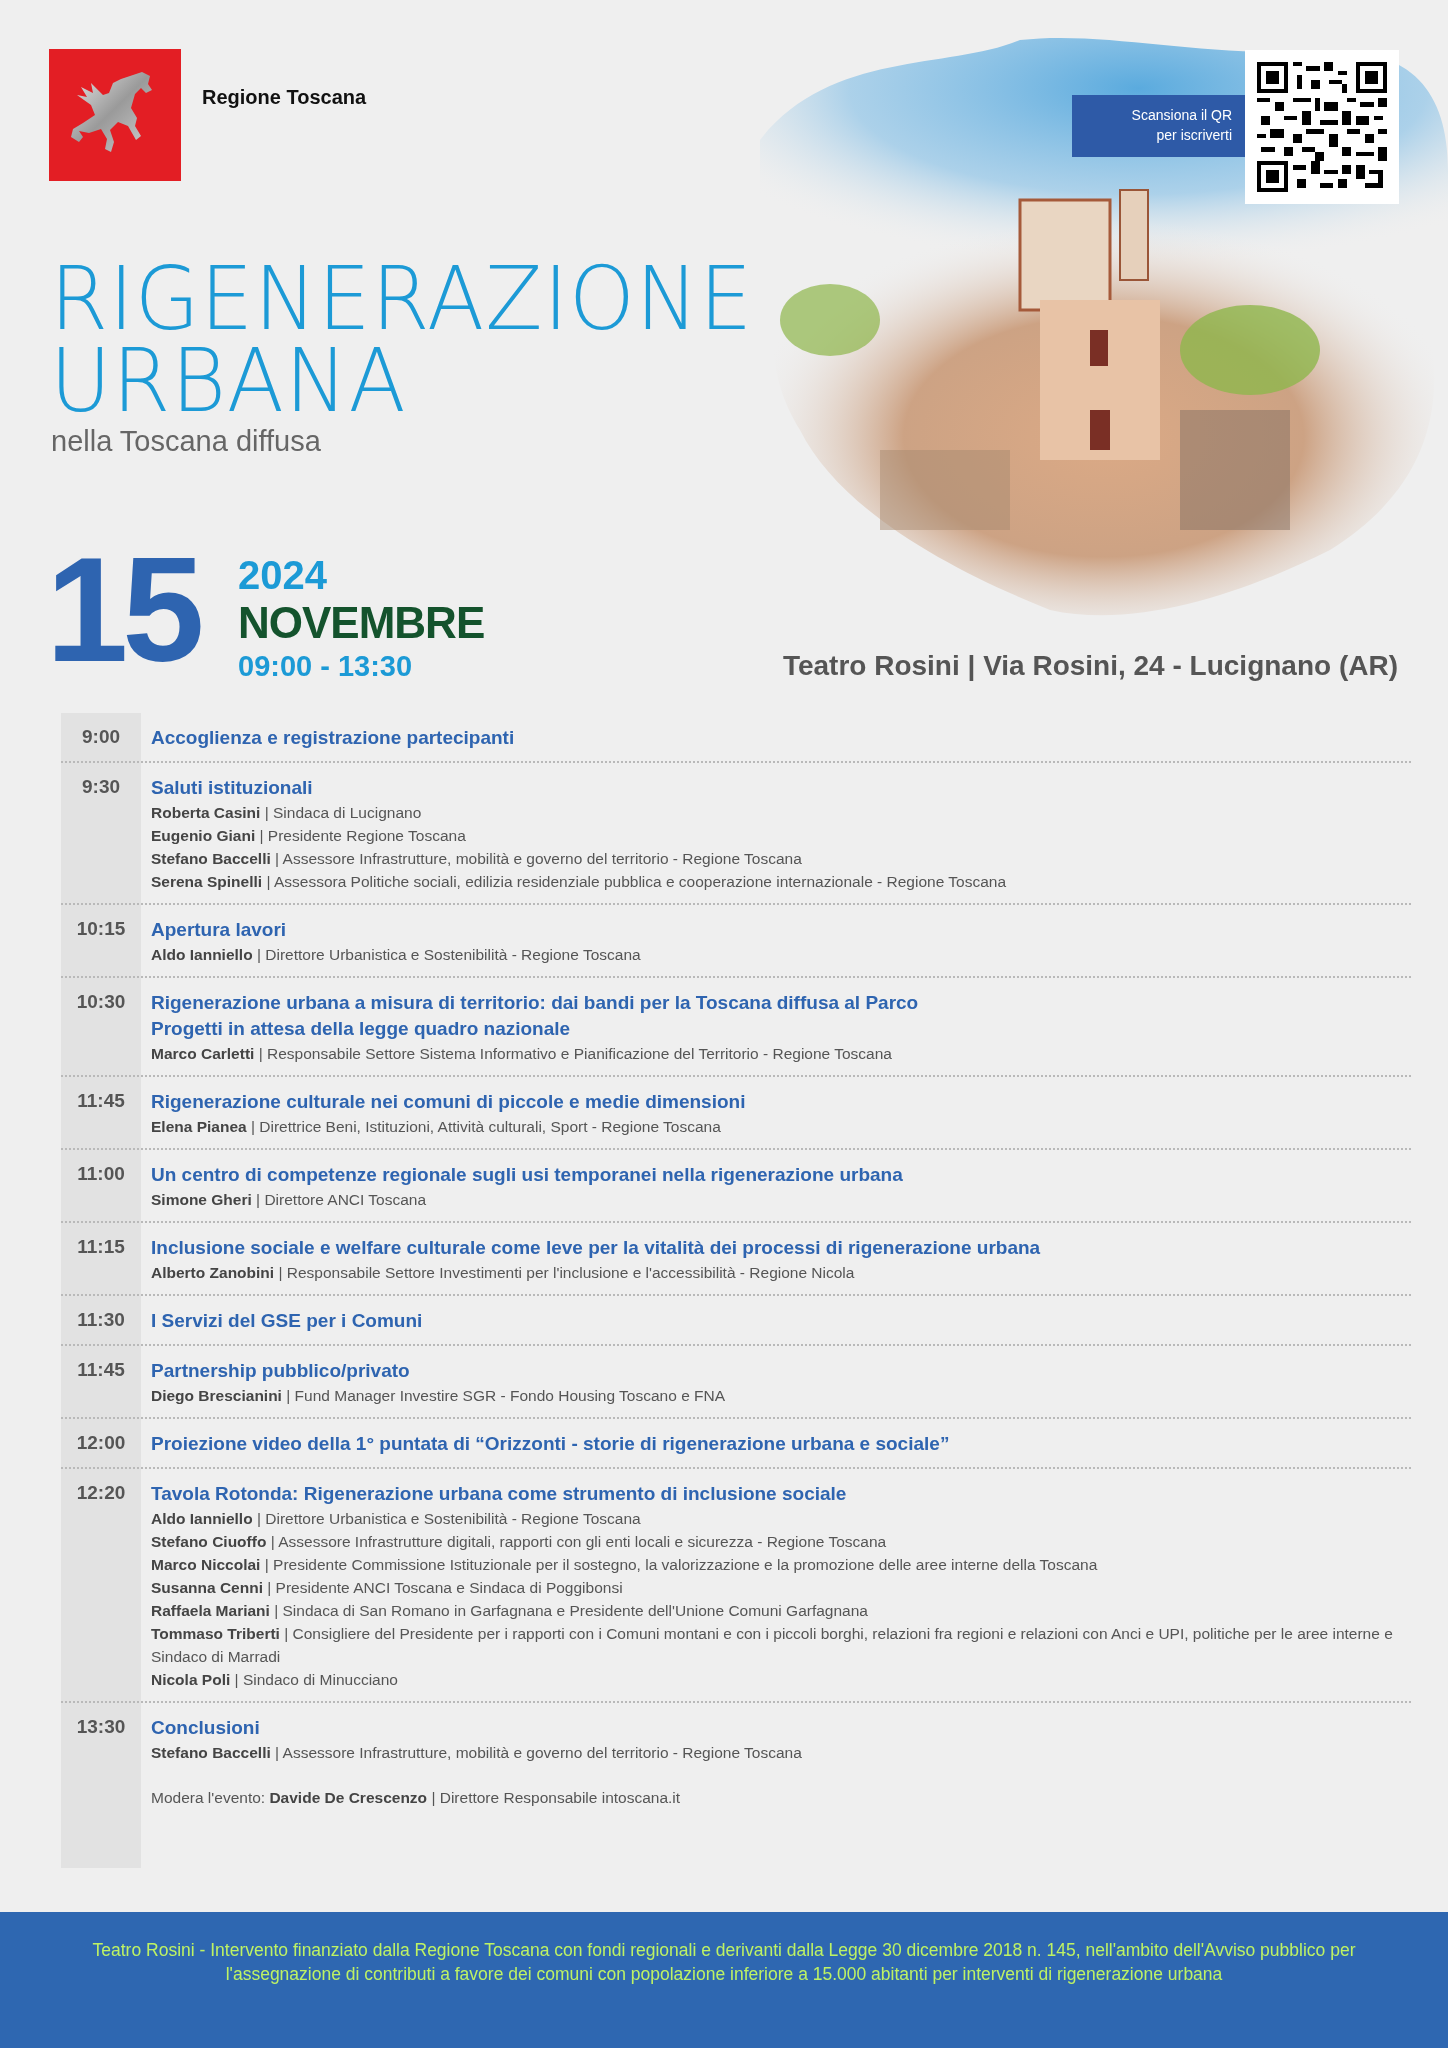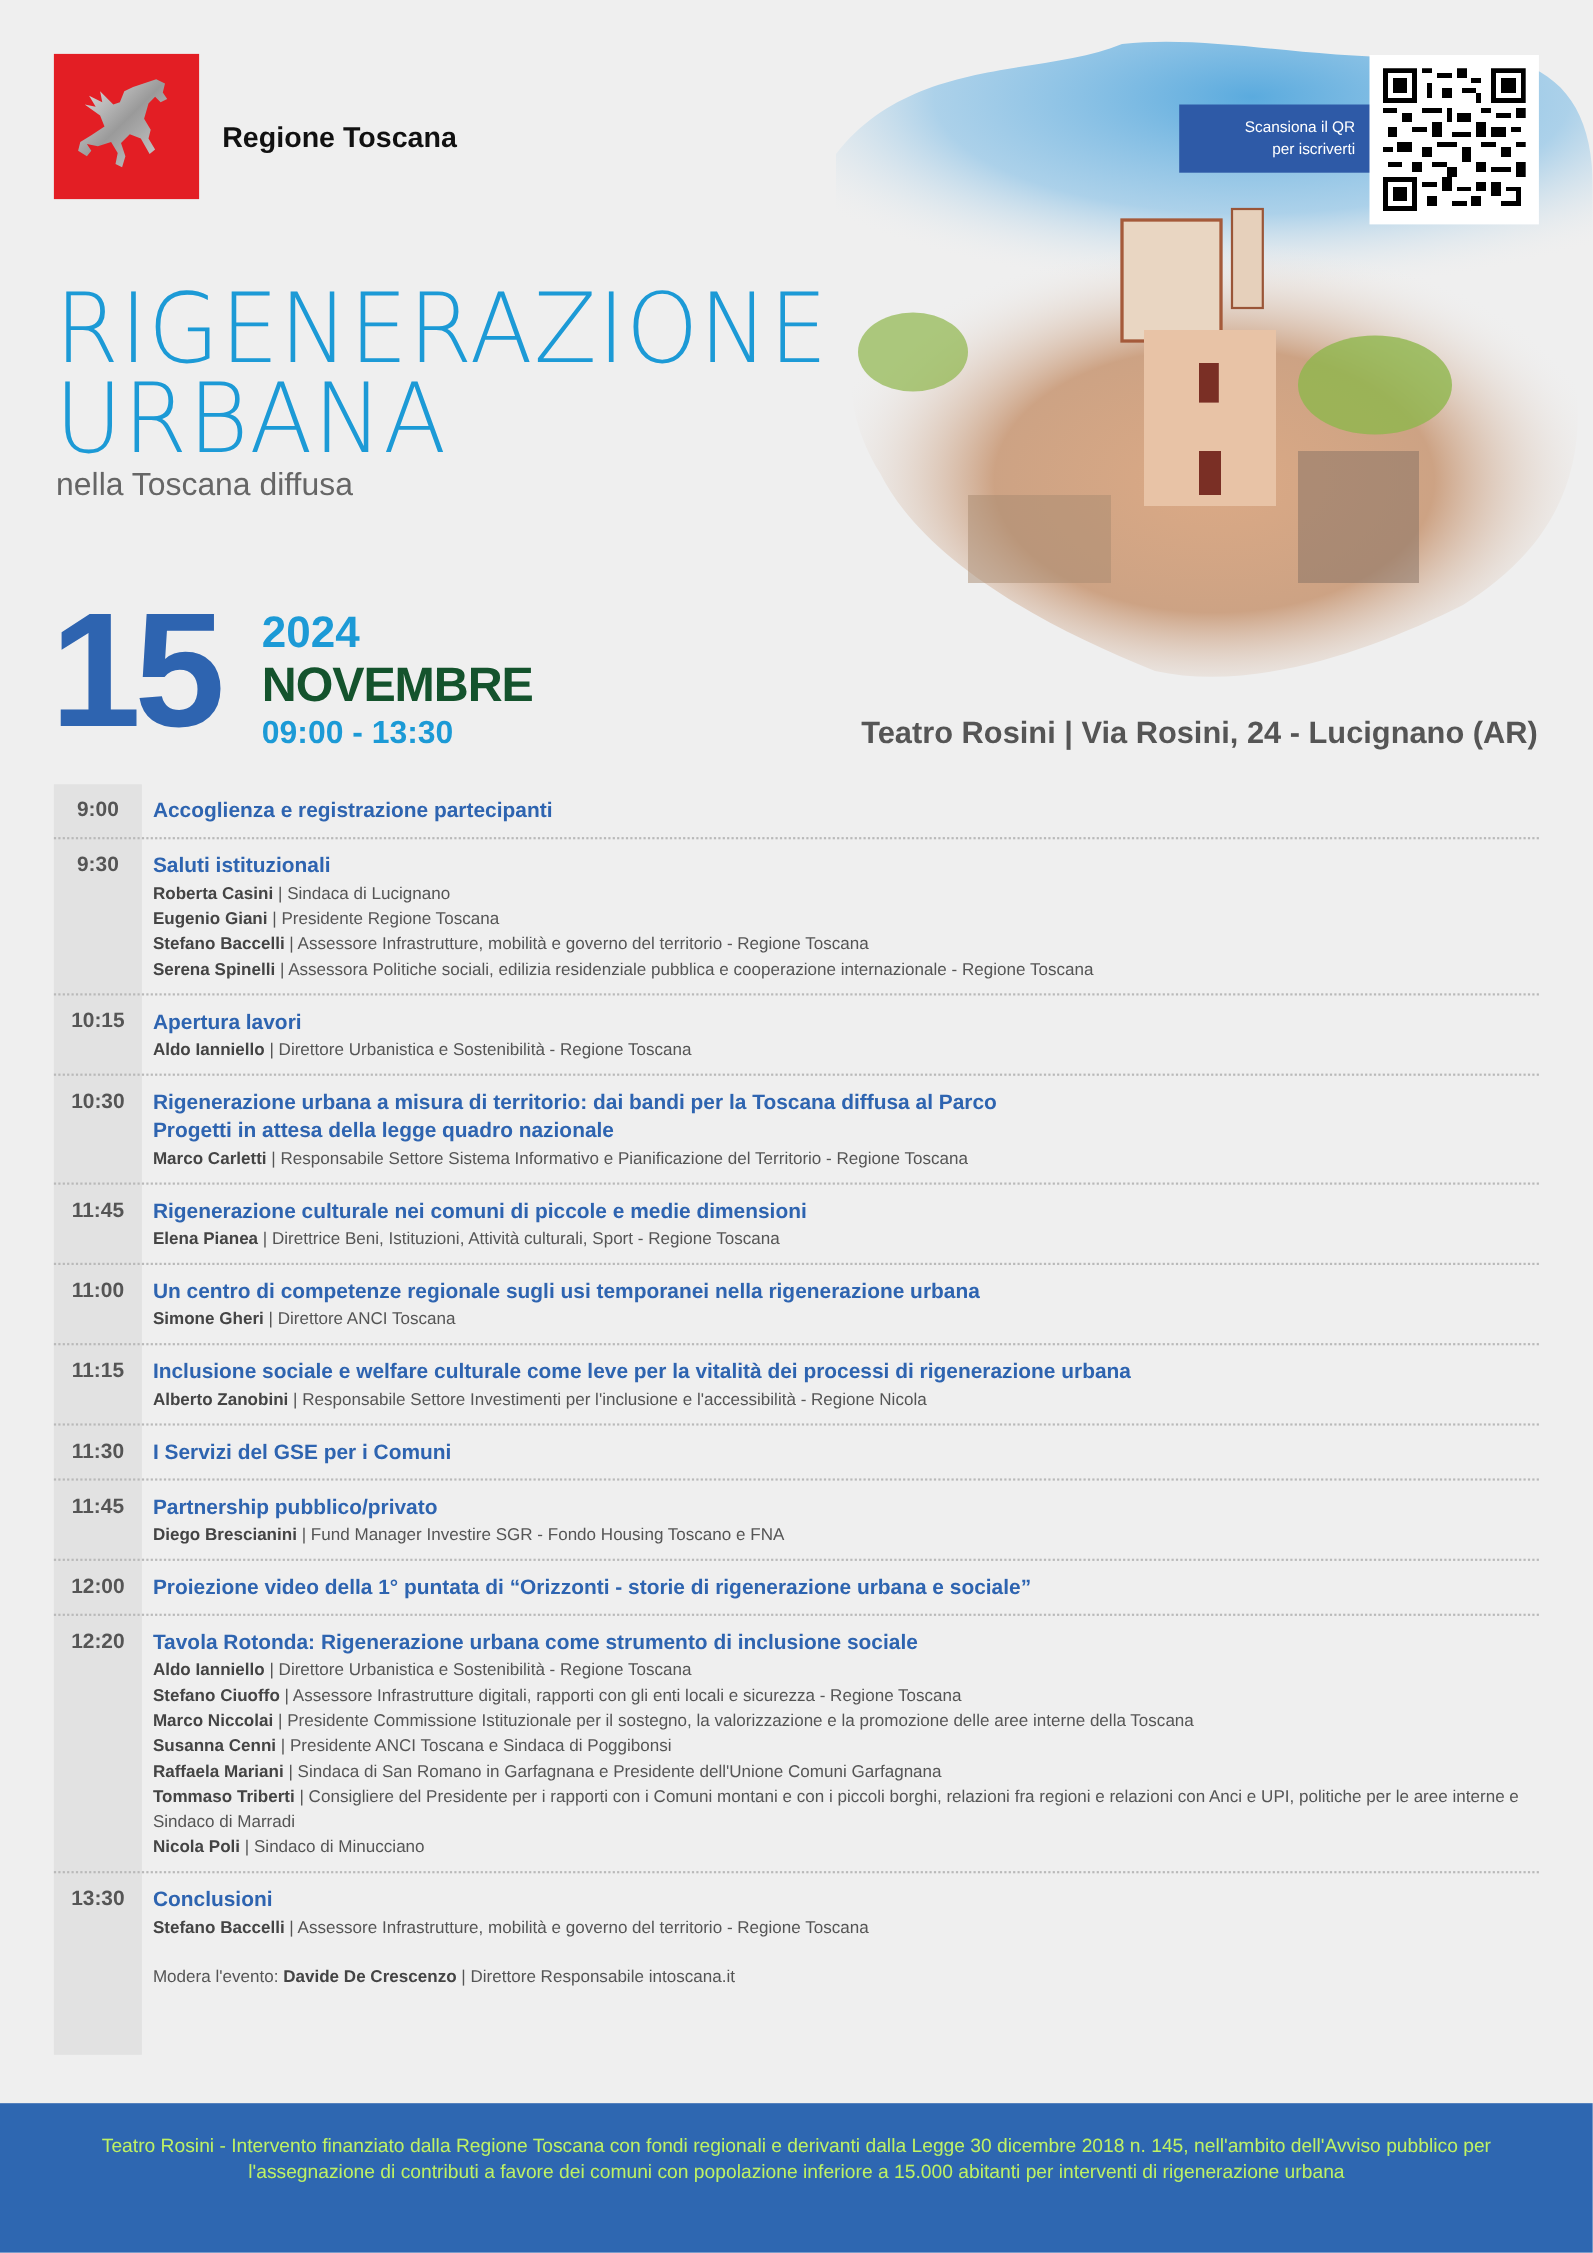--- a/index.html
+++ b/index.html
@@ -11,22 +11,22 @@
     overflow: hidden;
     color: #555;
   }
   
   .logo-box {
     position: absolute; left: 49px; top: 49px; width: 132px; height: 132px;
     background: #e31e24;
     display: flex; align-items: center; justify-content: center;
   }
   .logo-label {
-    position: absolute; left: 202px; top: 110px;
-    font-size: 26px; font-weight: bold; color: #111;
+    position: absolute; left: 202px; top: 86px;
+    font-size: 20px; font-weight: bold; color: #111;
   }
   
   .art {
     position: absolute; left: 690px; top: 30px; width: 758px; height: 610px;
     pointer-events: none;
   }
   .qr-label {
     position: absolute; left: 1072px; top: 95px; width: 174px; height: 62px;
     background: #2e5aa7; color: #fff;
     font-size: 14px; line-height: 20px; text-align: right;
@@ -64,21 +64,21 @@
   .hours {
     position: absolute; left: 238px; top: 650px;
     font-size: 29px; font-weight: bold; color: #1c9ad6;
   }
   .venue {
     position: absolute; right: 50px; top: 650px;
     font-size: 28px; color: #555; font-weight: bold;
   }
   
   .agenda {
-    position: absolute; left: 49px; top: 713px; width: 1350px;
+    position: absolute; left: 61px; top: 713px; width: 1350px;
   }
   .time-col {
     position: absolute; left: 0; top: 0; width: 80px; height: 1155px;
     background: #e2e2e2;
   }
   .item {
     position: relative; display: flex;
     border-bottom: 2px dotted #b9b9b9;
     padding: 12px 0 10px 0;
   }

